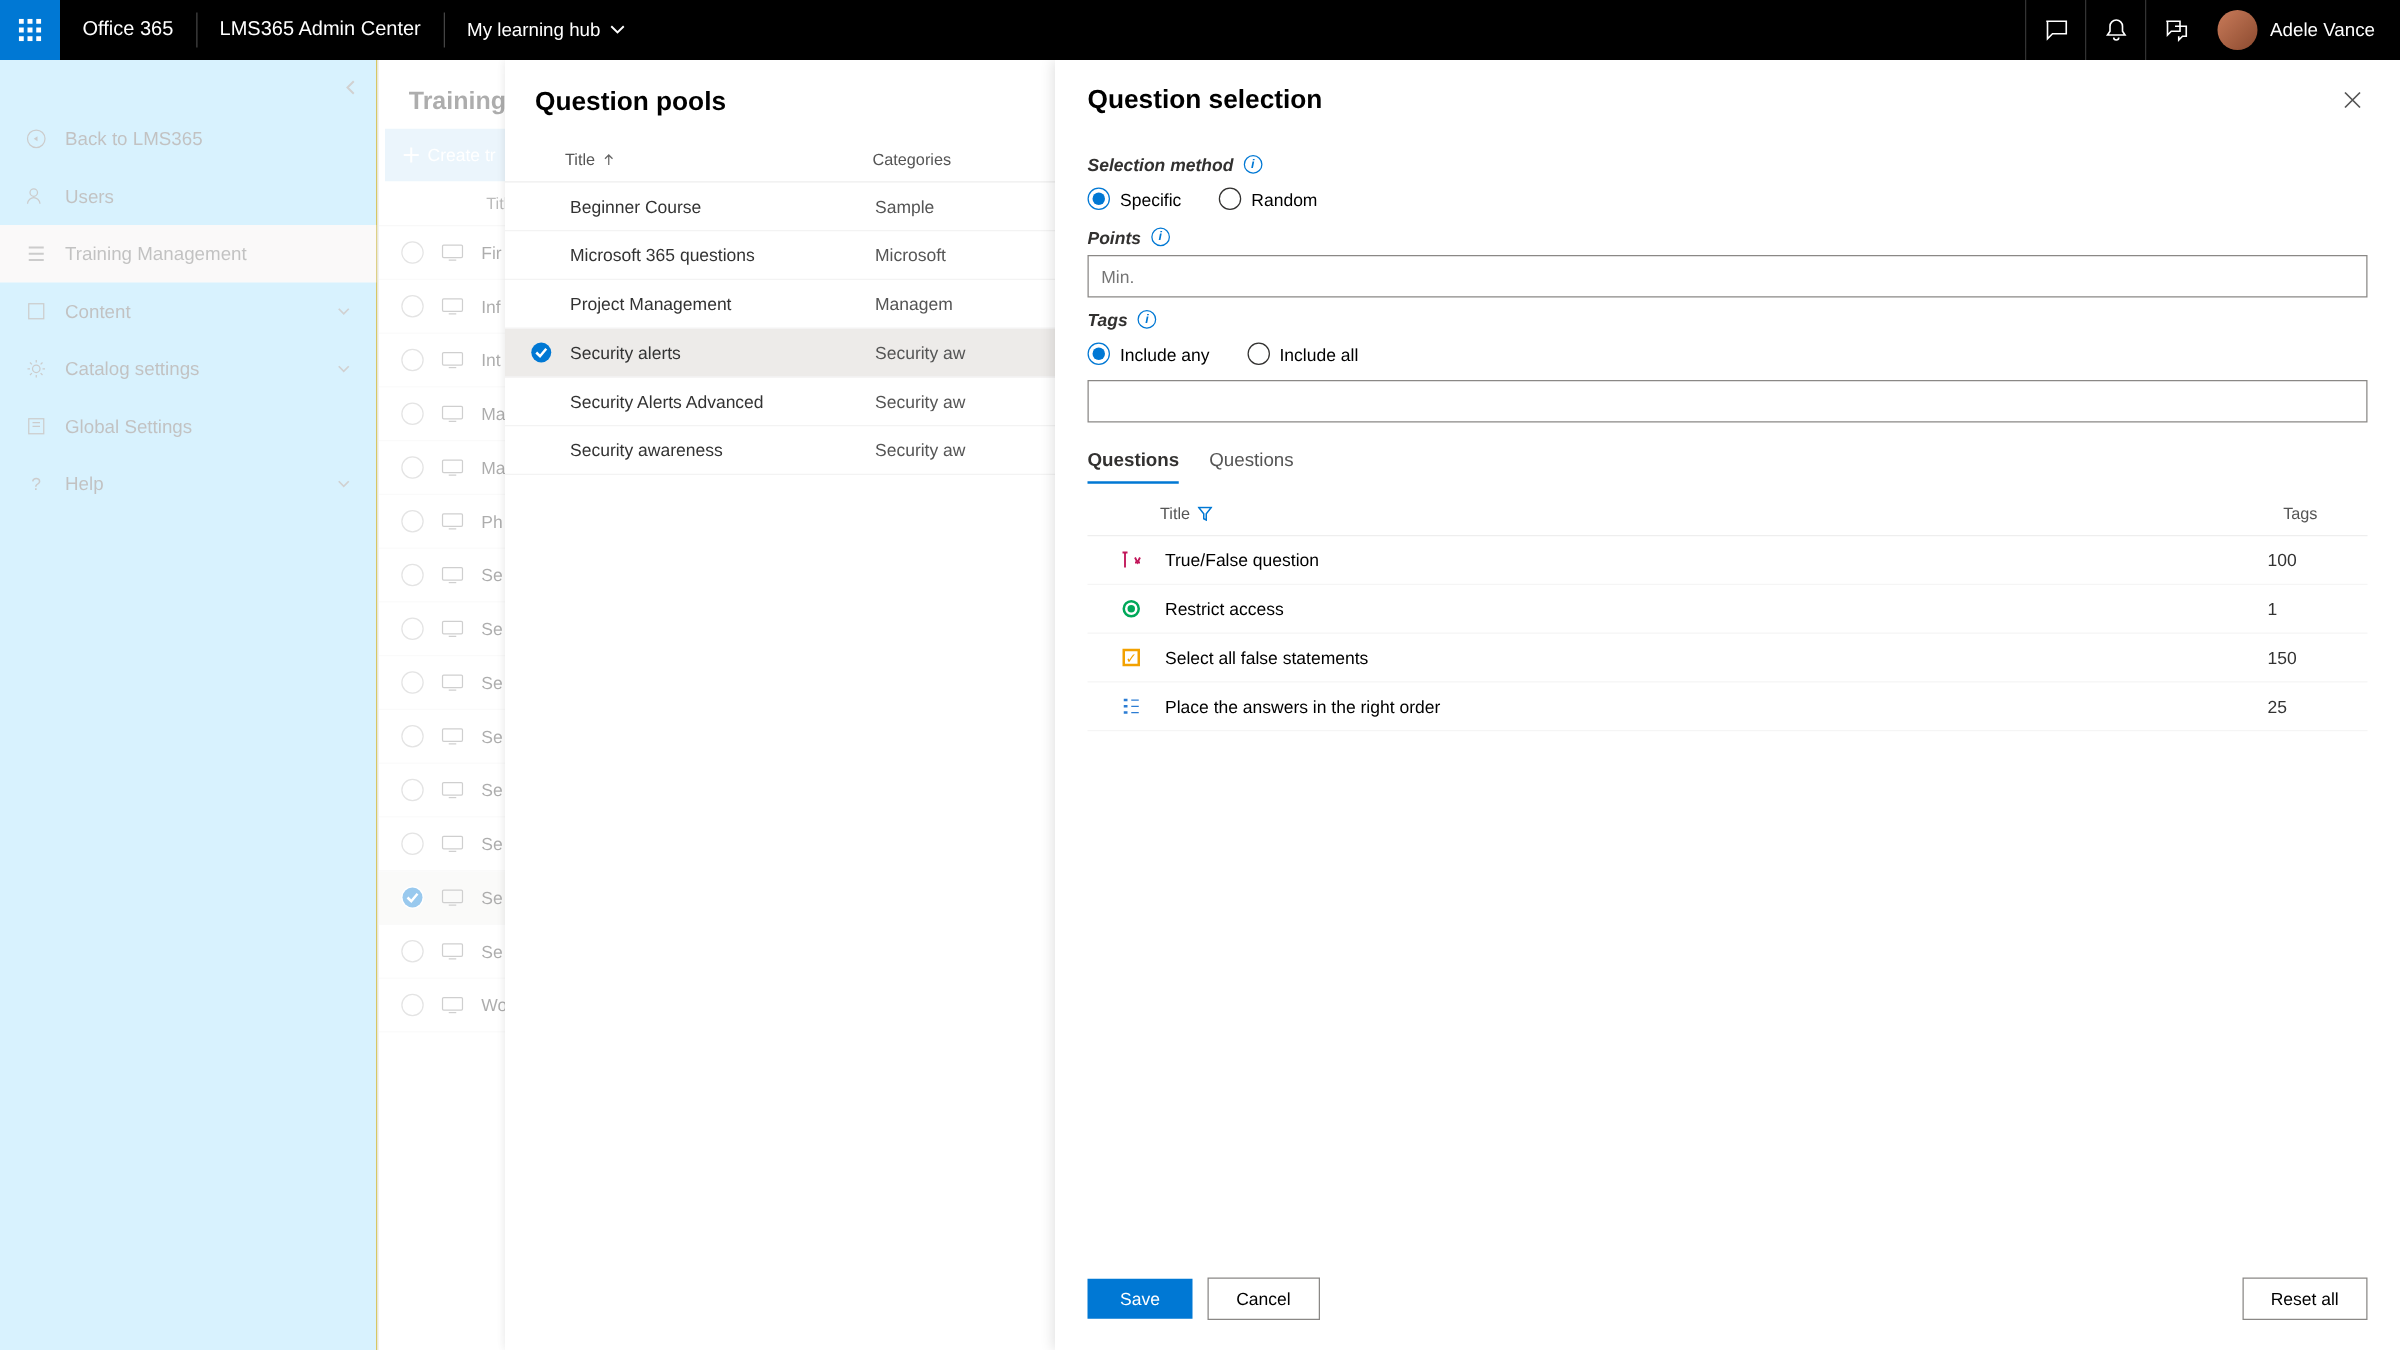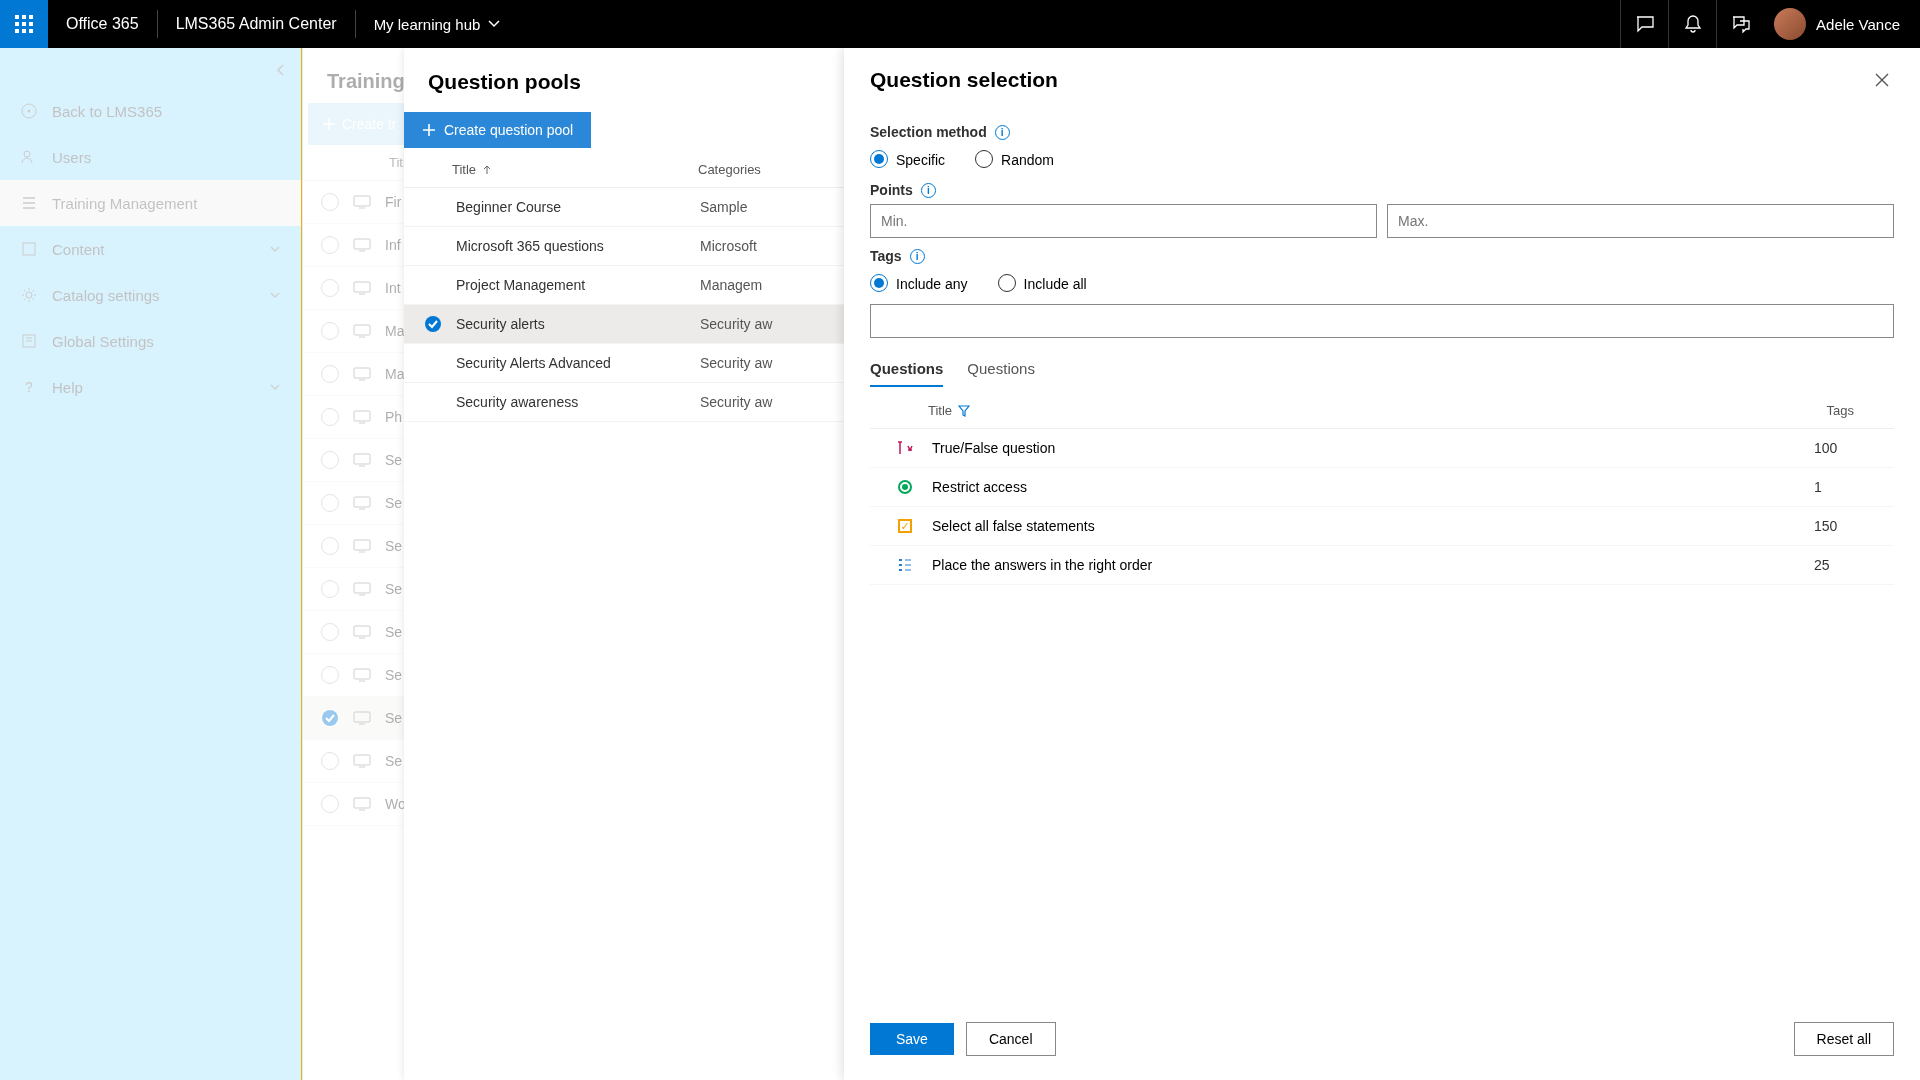--- a/index.html
+++ b/index.html
@@ -102,21 +102,21 @@
   }
   .panel-sel .header .ttl { font-size: 21px; font-weight: 600; flex:1;}
   .panel-sel .close { color:#555; padding:4px;}
 
   .panel-sel .section {
     padding: 8px 26px 0 26px;
   }
   .cf-head { display:flex; align-items:center; gap:10px; color:#0078d4; font-size:16px; padding: 4px 0 10px; }
   .cf-head .lbl { color:#323130; }
 
-  .field-lbl { font-size:14px; font-weight:600; color:#323130; display:flex; gap:8px; align-items:flex-end; margin-top:10px;}
+  .field-lbl { font-size:14px; font-weight:600; color:#323130; display:flex; gap:8px; align-items:flex-start; margin-top:10px;font-style:italic;}
   .info-i { width:15px; height:15px; border:1px solid #0078d4; border-radius:50%; display:inline-flex;align-items:center;justify-content:center; font-size:10px; color:#0078d4;}
   .radios { display:flex; gap:30px; padding: 10px 0 4px; align-items:center;}
   .radio { display:flex; align-items:flex-end; gap:8px; font-size:14px;}
   .rdot { width:18px;height:18px;border:1px solid #323130;border-radius:50%; display:flex;align-items:center;justify-content:center;}
   .rdot.sel::after{content:"";width:10px;height:10px;background:#0078d4;border-radius:50%;}
   .rdot.sel{border-color:#0078d4;}
 
   .minmax { display:flex; gap:10px; margin-top:6px;}
   .minmax input {
     flex:1; height:34px; border:1px solid #8a8886; padding:0 10px; font-size:14px;
@@ -488,28 +488,20 @@
             </svg>
       </span>
       <span>Wo</span>
         </div>
       </div>
     <div class="mid-overlay"></div>
   </div>
 
   <div class="panel-pools">
     <div class="header">Question pools</div>
-    <div style="padding-left:0;">
-      <div class="create-btn">
-        <svg width="14" height="14" viewBox="0 0 14 14">
-            <path d="M7 1v12M1 7h12" stroke="#fff" stroke-width="1.6"></path>
-          </svg>
-        <span>Create question pool</span>
-      </div>
-    </div>
     <div class="cols">
       <div class="c1">
         <span>Title</span>
         <svg width="10" height="10" viewBox="0 0 10 10">
             <path d="M5 1v8M2 4l3-3 3 3" stroke="#666" fill="none"></path>
           </svg>
       </div>
       <div style="width:120px;">Categories</div>
     </div>
     <div id="pool-rows">
@@ -593,21 +585,20 @@
           <span>Random</span>
         </label>
       </div>
 
       <div class="field-lbl">
         <span>Points</span>
         <span class="info-i">i</span>
       </div>
       <div class="minmax">
         <input placeholder="Min." style="">
-        <input placeholder="Max." style="">
       </div>
 
       <div class="field-lbl">
         <span>Tags</span>
         <span class="info-i">i</span>
       </div>
       <div class="radios">
         <label class="radio">
           <span class="rdot sel"></span>
           <span>Include any</span>

